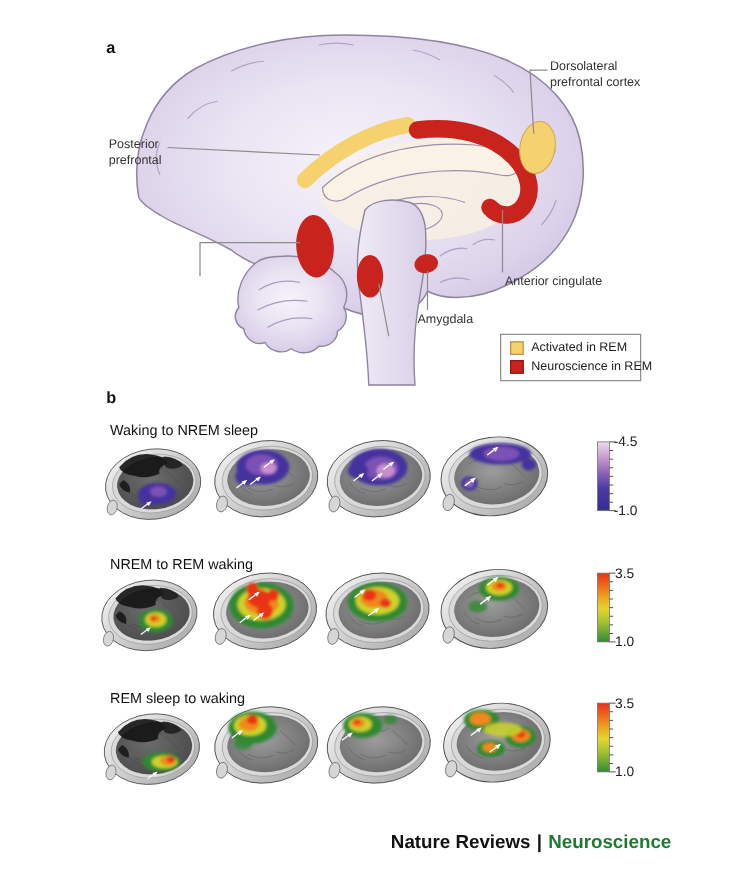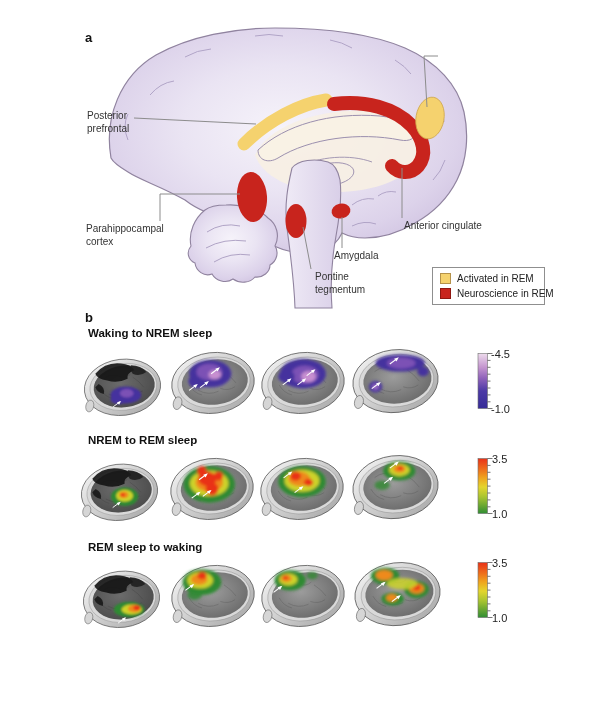--- a/index.html
+++ b/index.html
@@ -2,25 +2,25 @@
 <html><head>
 <meta charset="utf-8">
 <style>
   html,body{margin:0;padding:0;background:#fff;}
   .canvas{position:relative;width:600px;height:714px;background:#ffffff;
           font-family:"Liberation Sans",sans-serif;color:#222;overflow:hidden;}
   .art{position:absolute;left:0;top:0;}
   .plabel{position:absolute;font-size:13px;font-weight:bold;color:#111;}
   .rlabel{position:absolute;font-size:10px;line-height:1.25;color:#333;}
   .nowrap{white-space:nowrap;text-align:center;}
-  .rowtitle{position:absolute;font-size:11.5px;font-weight:bold;color:#111;white-space:nowrap;}
+  .rowtitle{position:absolute;font-size:11.5px;font-weight:normal;color:#111;white-space:nowrap;margin-top:12px;}
   .cbnum{position:absolute;font-size:11px;color:#222;white-space:nowrap;}
   .legend{position:absolute;left:400px;top:267px;width:113px;box-sizing:border-box;
           border:1px solid #8f8f8f;background:#fff;padding:5px 7px;
-          display:flex;flex-direction:column;gap:4px;margin-left:32px;}
+          display:flex;flex-direction:column;gap:4px;}
   .legend-row{display:flex;align-items:center;gap:6px;}
   .swatch{width:11px;height:11px;flex:0 0 auto;box-sizing:border-box;}
   .sw-y{background:#F5D26E;border:1px solid #b5924a;}
   .sw-r{background:#C8241D;border:1px solid #8f1711;}
   .legend-text{font-size:10px;color:#222;white-space:nowrap;}
   .footer{position:absolute;left:0;top:665px;width:537px;text-align:right;
           font-size:15px;font-weight:bold;color:#121212;}
   .footer .sep{margin:0 5px;}
   .footer .field{color:#1F7A33;}
 </style>
@@ -318,43 +318,45 @@
     </g>
     <g>
       <rect x="478" y="562.5" width="9.5" height="55" fill="url(#gBarHeat)" stroke="#6e6e6e" stroke-width="0.6"></rect>
       <path d="M487.5,562.5 h5 M487.5,569.4 h3 M487.5,576.3 h3 M487.5,583.2 h3 M487.5,590.1 h3 M487.5,597 h3 M487.5,603.9 h3 M487.5,610.8 h3 M487.5,617.5 h5" stroke="#555" stroke-width="0.8"></path>
     </g>
   </svg>
 
   <div class="plabel" style="left:85px;top:30px">a</div>
 
   <div class="rlabel" style="left:87px;top:110px;width:62px">Posterior prefrontal</div>
-  <div class="rlabel" style="left:86px;top:223px;width:95px">Parahippocampal cortex</div>
+  <div class="rlabel" style="left:440px;top:48px;width:92px">Dorsolateral prefrontal cortex</div>
   <div class="rlabel nowrap" style="left:404px;top:220px">Anterior cingulate</div>
   <div class="rlabel nowrap" style="left:334px;top:250px">Amygdala</div>
-  <div class="rlabel" style="left:315px;top:271px;width:70px">Pontine tegmentum</div>
 
   <div class="legend">
     <div class="legend-row">
       <span class="swatch sw-y"></span>
       <span class="legend-text">Activated in REM</span>
     </div>
     <div class="legend-row">
       <span class="swatch sw-r"></span>
       <span class="legend-text">Neuroscience in REM</span>
     </div>
   </div>
 
   <div class="plabel" style="left:85px;top:310px">b</div>
 
   <div class="rowtitle" style="left:88px;top:327px">Waking to NREM sleep</div>
-  <div class="rowtitle" style="left:88px;top:434px">NREM to REM sleep</div>
+  <div class="rowtitle" style="left:88px;top:434px">NREM to REM waking</div>
   <div class="rowtitle" style="left:88px;top:541px">REM sleep to waking</div>
 
   <div class="cbnum" style="left:491px;top:348px">-4.5</div>
   <div class="cbnum" style="left:491px;top:403px">-1.0</div>
   <div class="cbnum" style="left:492px;top:453px">3.5</div>
   <div class="cbnum" style="left:492px;top:508px">1.0</div>
   <div class="cbnum" style="left:492px;top:557px">3.5</div>
   <div class="cbnum" style="left:492px;top:612px">1.0</div>
 
+  <div class="footer">
+    <span>Nature Reviews</span><span class="sep">|</span><span class="field">Neuroscience</span>
+  </div>
 
 </div>
 
 </body></html>

